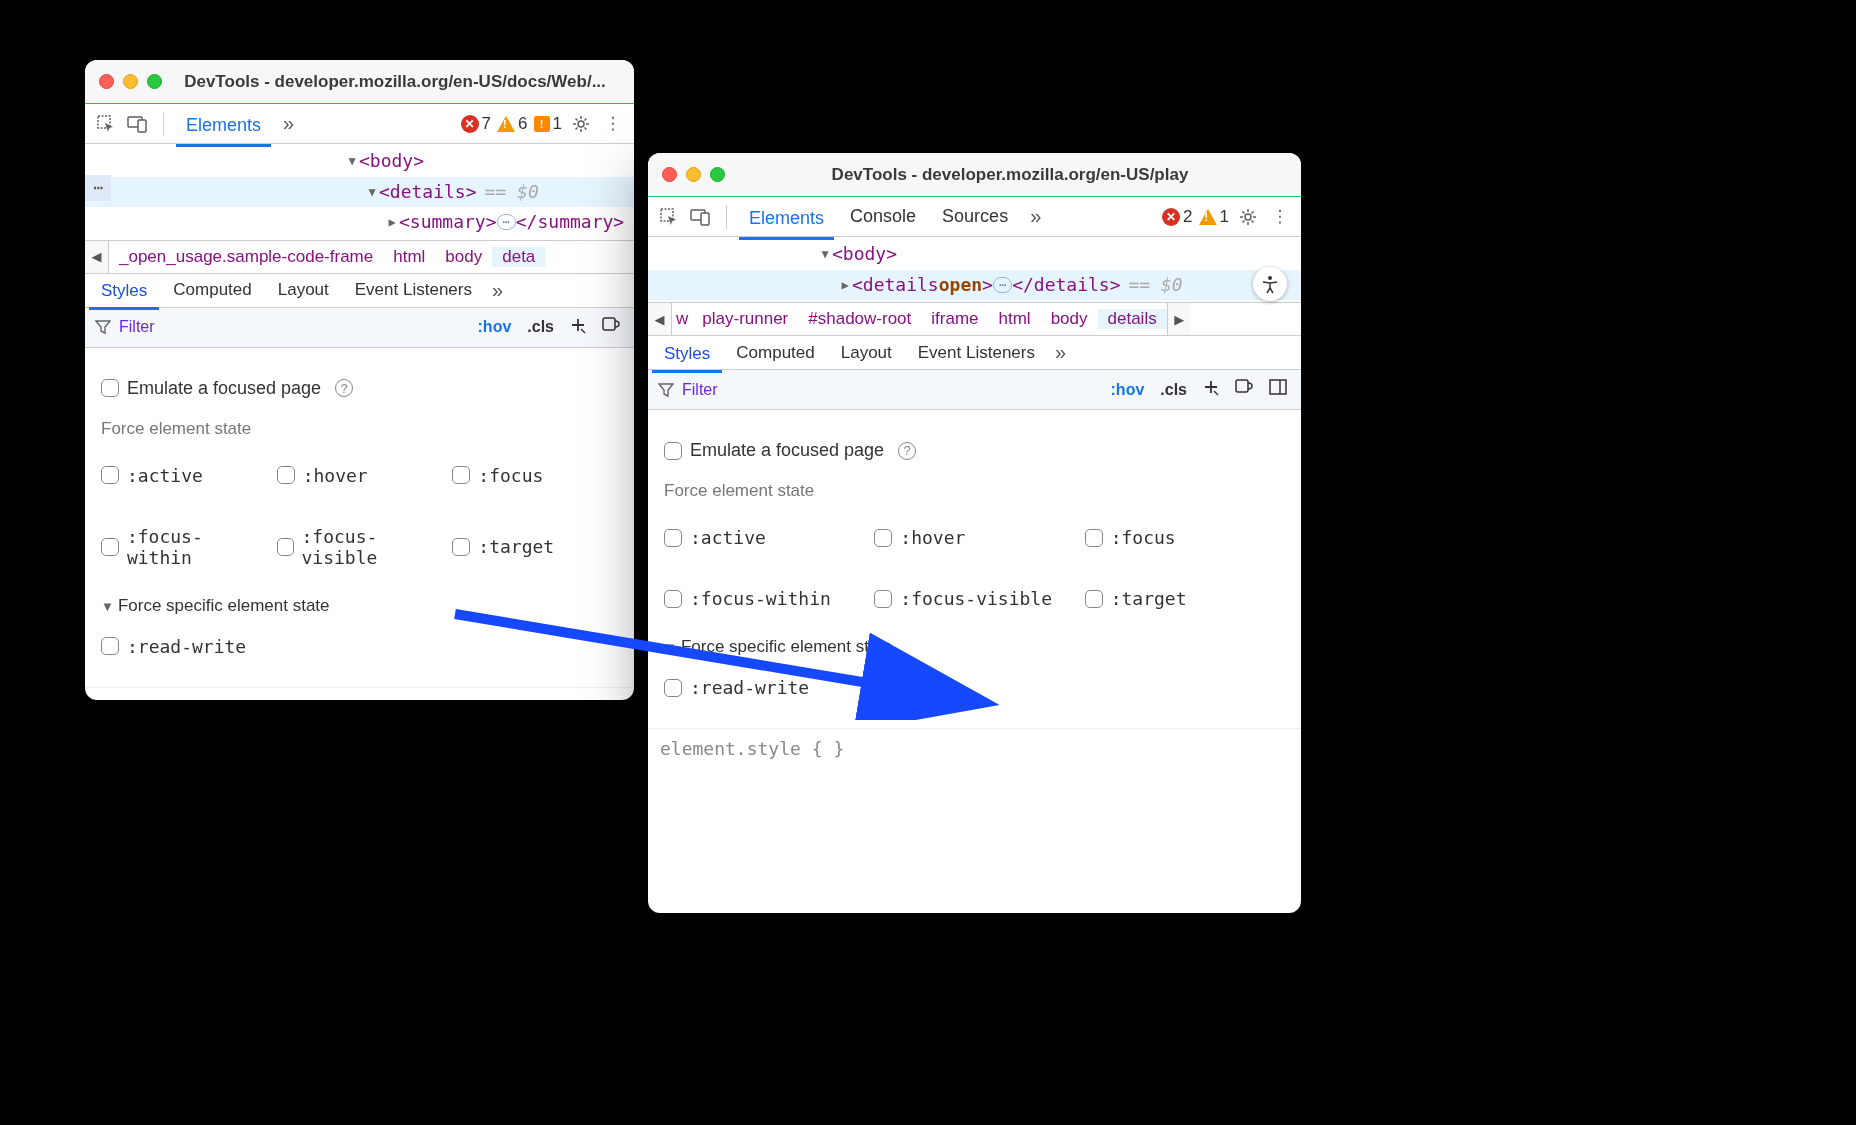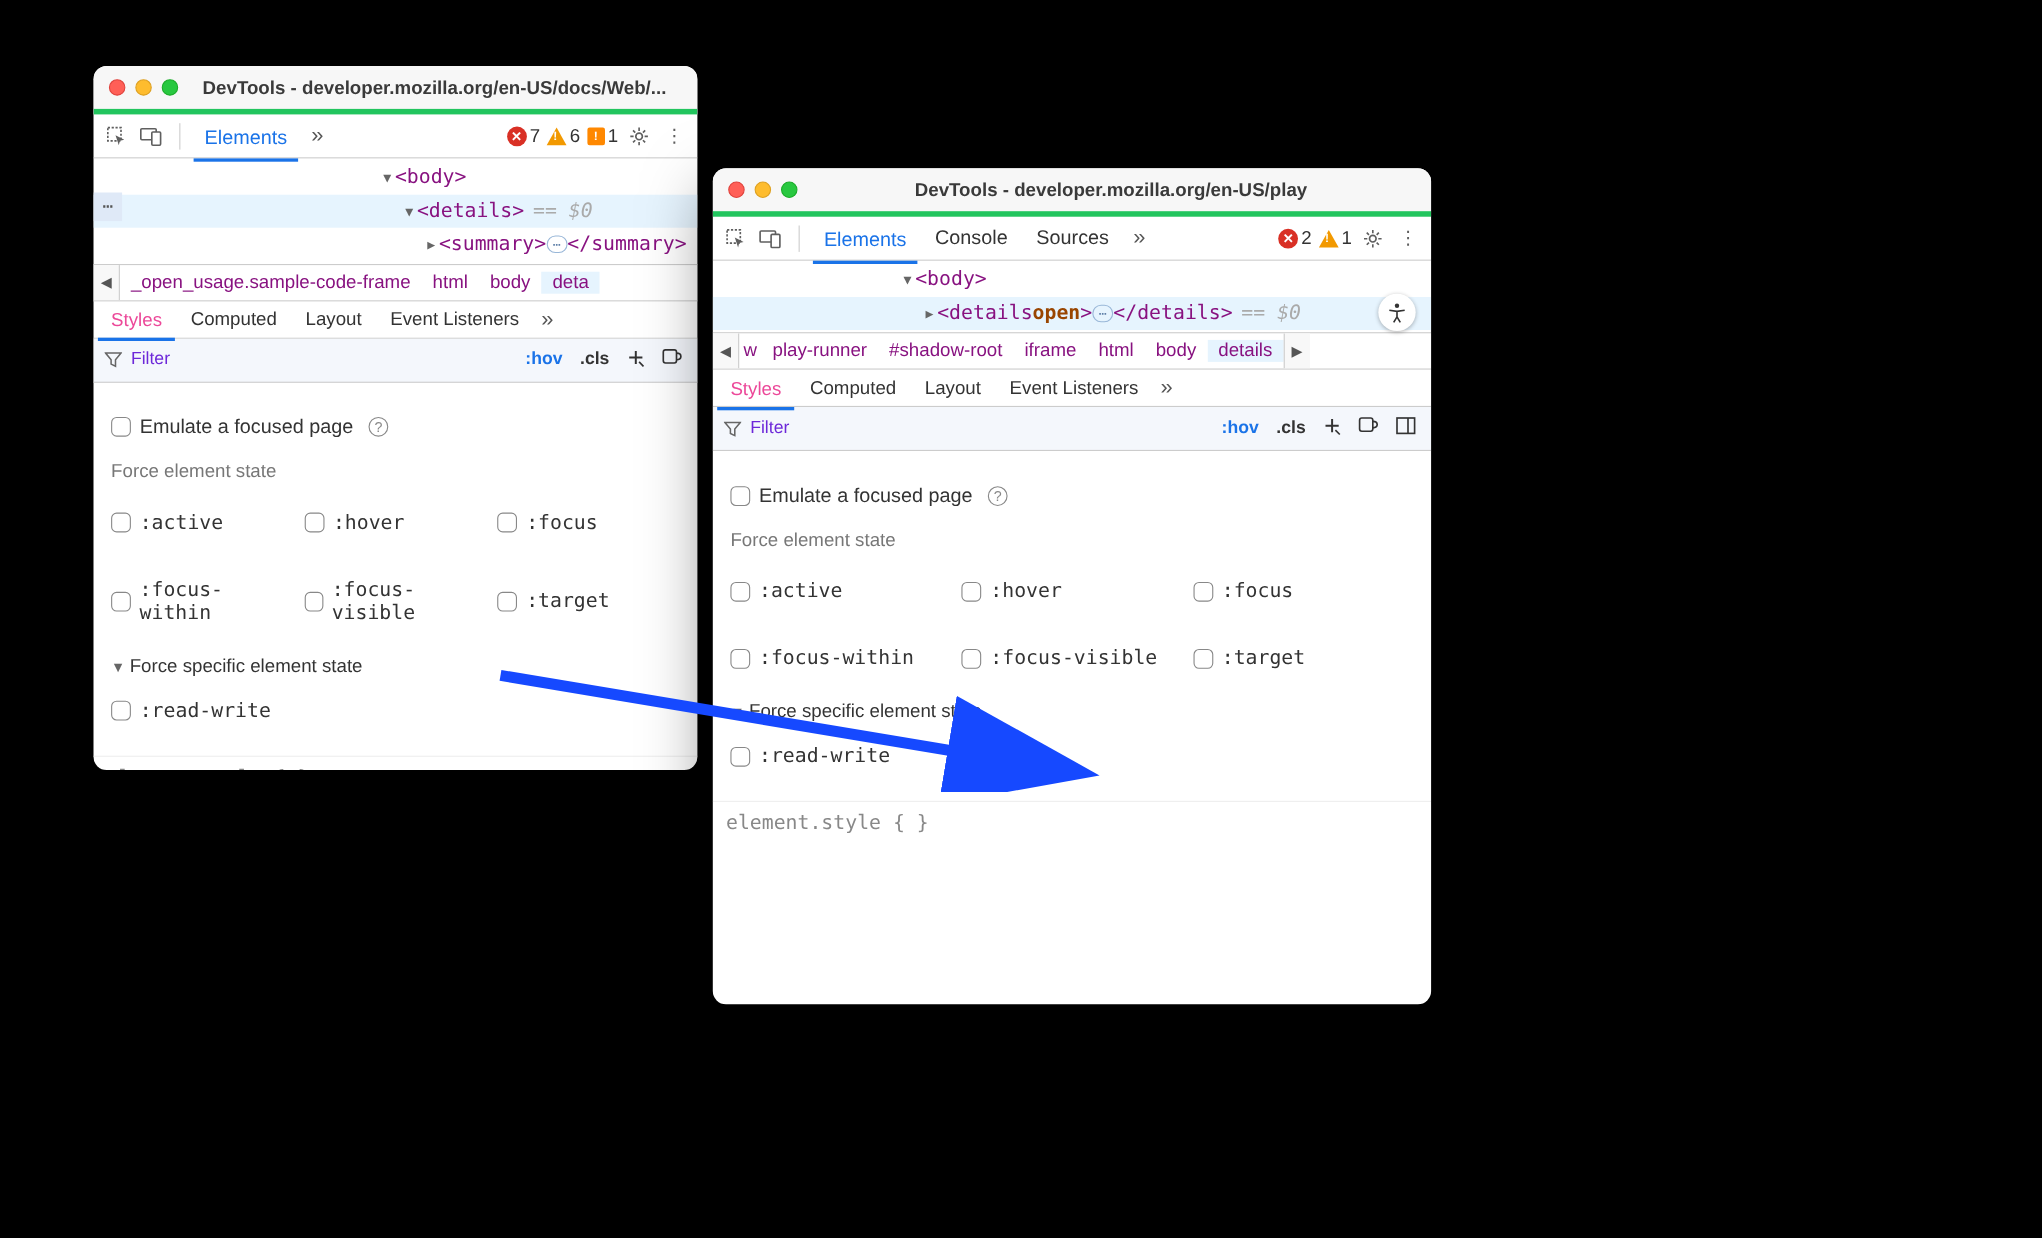--- a/index.html
+++ b/index.html
@@ -20,21 +20,21 @@
   }
   .win1 { left: 85px; top: 60px; width: 549px; height: 640px; }
   .win2 { left: 648px; top: 153px; width: 653px; height: 760px; }
 
   .titlebar {
     height: 44px;
     background: #f7f7f7;
     display: flex;
     align-items: center;
     padding: 0 14px;
-    border-bottom: 5px solid #22c55e;
+    border-bottom: 1px solid #22c55e;
     gap: 8px;
   }
   .traffic { display: flex; gap: 9px; }
   .tl { width: 15px; height: 15px; border-radius: 50%; }
   .tl.red { background: #ff5f57; border: 1px solid #e0443e; }
   .tl.yellow { background: #febc2e; border: 1px solid #dea123; }
   .tl.green { background: #28c840; border: 1px solid #1dad2b; }
   .title-text { flex: 1; text-align: center; font-size: 17px; font-weight: 600; color: #3a3a3a; white-space: nowrap; overflow: hidden; text-overflow: ellipsis; }
 
   .toolbar {
@@ -73,21 +73,21 @@
     display: flex; align-items: center; font-size: 17px; color: #881280; overflow: hidden; white-space: nowrap;
   }
   .bc-nav { width: 24px; height: 100%; display: flex; align-items: center; justify-content: center; color: #555; border-right: 1px solid #ccc; background: #f8f8f8; cursor: pointer; font-size: 13px;}
   .bc-item { padding: 0 10px; cursor: pointer; }
   .bc-item.sel { background: #e6f4fe; color: #881280; }
 
   .subtabs {
     height: 34px; display: flex; align-items: center; padding: 0 4px; border-bottom: 1px solid #ccc; gap: 2px; font-size: 17px;
   }
   .stab { padding: 4px 12px; cursor: pointer; color: #333; }
-  .stab.active { color: #ec4899; font-weight: 500; border-bottom: 3px solid #1a73e8; padding-bottom: 6px; margin-bottom: -7px; }
+  .stab.active { color: #1d4ed8; font-weight: 500; border-bottom: 3px solid #1a73e8; padding-bottom: 6px; margin-bottom: -7px; }
 
   .filter-row {
     height: 40px; background: #f4f7fc; border-bottom: 1px solid #ccc;
     display: flex; align-items: center; padding: 0 10px; gap: 8px; font-size: 16px;
   }
   .filter-input { flex: 1; display: flex; align-items: center; gap: 8px; color: #6d28d9; }
   .pill { color: #1a73e8; font-weight: 600; cursor: pointer; padding: 2px 4px; }
   .pill.cls { color: #333; font-weight: 700; }
   .tool-ico { color: #444; cursor: pointer; font-size: 18px; padding: 0 3px; }
 

